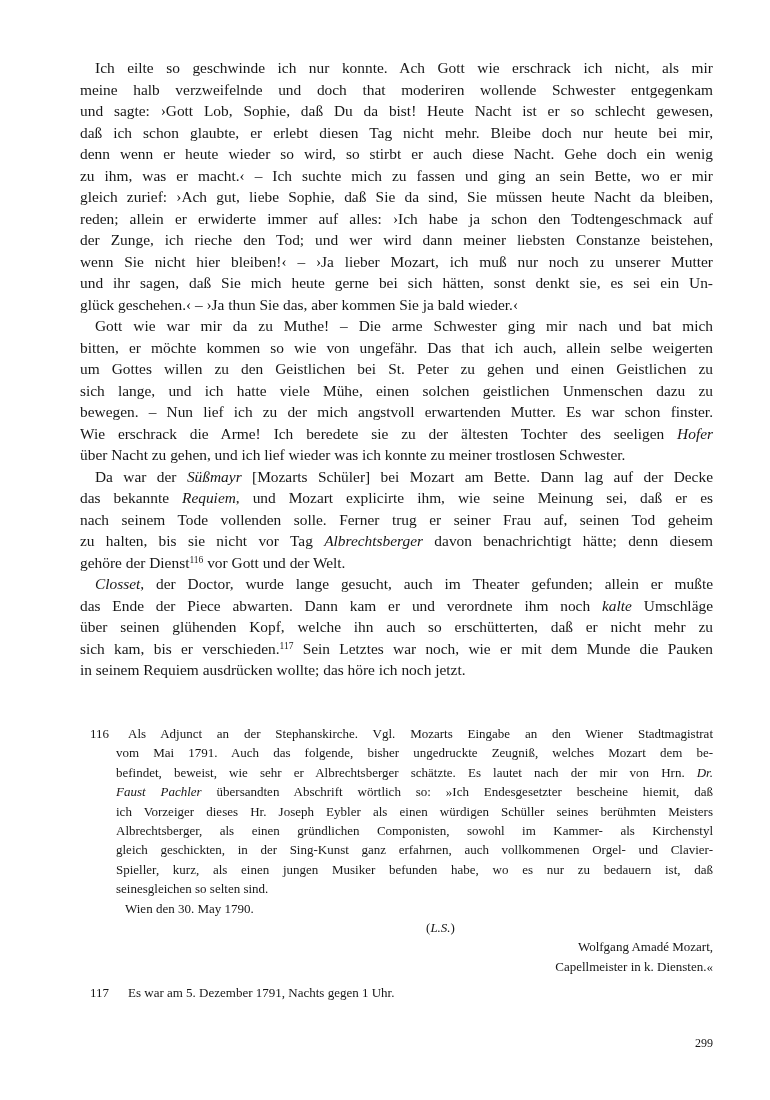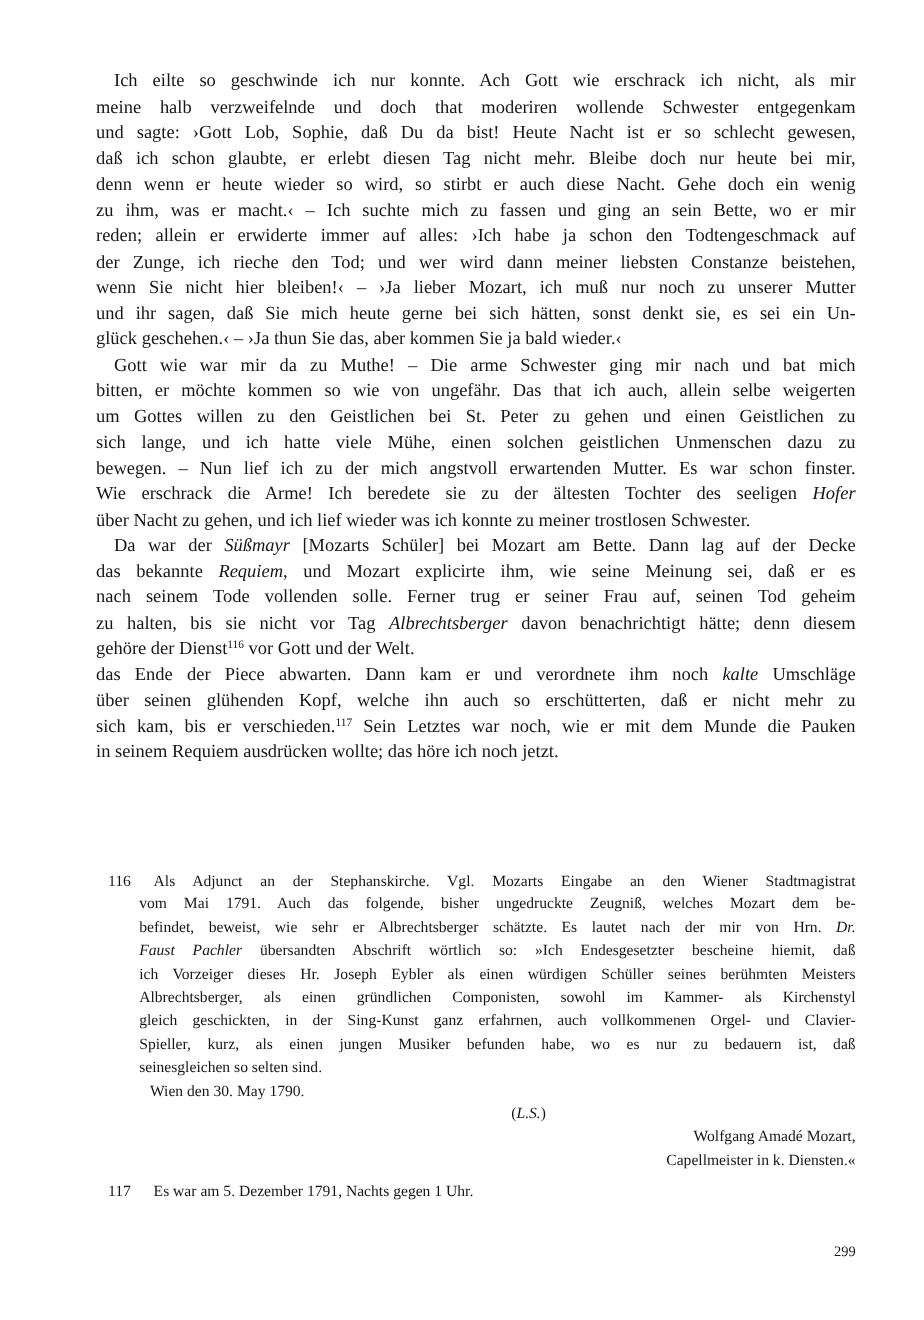--- a/index.html
+++ b/index.html
@@ -79,20 +79,21 @@
 
 <div class="page">
   <main class="text-block">
       <div class="par">
         <div class="line align-justify first">Ich eilte so geschwinde ich nur konnte. Ach Gott wie erschrack ich nicht, als mir</div>
         <div class="line align-justify">meine halb verzweifelnde und doch that moderiren wollende Schwester entgegenkam</div>
         <div class="line align-justify">und sagte: ›Gott Lob, Sophie, daß Du da bist! Heute Nacht ist er so schlecht gewesen,</div>
         <div class="line align-justify">daß ich schon glaubte, er erlebt diesen Tag nicht mehr. Bleibe doch nur heute bei mir,</div>
         <div class="line align-justify">denn wenn er heute wieder so wird, so stirbt er auch diese Nacht. Gehe doch ein wenig</div>
         <div class="line align-justify">zu ihm, was er macht.‹ – Ich suchte mich zu fassen und ging an sein Bette, wo er mir</div>
+        <div class="line align-justify">gleich zurief: ›Ach gut, liebe Sophie, daß Sie da sind, Sie müssen heute Nacht da bleiben,</div>
         <div class="line align-justify">reden; allein er erwiderte immer auf alles: ›Ich habe ja schon den Todtengeschmack auf</div>
         <div class="line align-justify">der Zunge, ich rieche den Tod; und wer wird dann meiner liebsten Constanze beistehen,</div>
         <div class="line align-justify">wenn Sie nicht hier bleiben!‹ – ›Ja lieber Mozart, ich muß nur noch zu unserer Mutter</div>
         <div class="line align-justify">und ihr sagen, daß Sie mich heute gerne bei sich hätten, sonst denkt sie, es sei ein Un-</div>
         <div class="line align-left">glück geschehen.‹ – ›Ja thun Sie das, aber kommen Sie ja bald wieder.‹</div>
       </div>
       <div class="par">
         <div class="line align-justify first">Gott wie war mir da zu Muthe! – Die arme Schwester ging mir nach und bat mich</div>
         <div class="line align-justify">bitten, er möchte kommen so wie von ungefähr. Das that ich auch, allein selbe weigerten</div>
         <div class="line align-justify">um Gottes willen zu den Geistlichen bei St. Peter zu gehen und einen Geistlichen zu</div>
@@ -102,20 +103,21 @@
         <div class="line align-left">über Nacht zu gehen, und ich lief wieder was ich konnte zu meiner trostlosen Schwester.</div>
       </div>
       <div class="par">
         <div class="line align-justify first">Da war der <i>Süßmayr</i> [Mozarts Schüler] bei Mozart am Bette. Dann lag auf der Decke</div>
         <div class="line align-justify">das bekannte <i>Requiem</i>, und Mozart explicirte ihm, wie seine Meinung sei, daß er es</div>
         <div class="line align-justify">nach seinem Tode vollenden solle. Ferner trug er seiner Frau auf, seinen Tod geheim</div>
         <div class="line align-justify">zu halten, bis sie nicht vor Tag <i>Albrechtsberger</i> davon benachrichtigt hätte; denn diesem</div>
         <div class="line align-left">gehöre der Dienst<sup>116</sup> vor Gott und der Welt.</div>
       </div>
       <div class="par">
+        <div class="line align-justify first"><i>Closset</i>, der Doctor, wurde lange gesucht, auch im Theater gefunden; allein er mußte</div>
         <div class="line align-justify">das Ende der Piece abwarten. Dann kam er und verordnete ihm noch <i>kalte</i> Umschläge</div>
         <div class="line align-justify">über seinen glühenden Kopf, welche ihn auch so erschütterten, daß er nicht mehr zu</div>
         <div class="line align-justify">sich kam, bis er verschieden.<sup>117</sup> Sein Letztes war noch, wie er mit dem Munde die Pauken</div>
         <div class="line align-left">in seinem Requiem ausdrücken wollte; das höre ich noch jetzt.</div>
       </div>
     </main>
   <section class="footnotes">
       <div class="footnote">
         <span class="fn-label">116</span>
         <div class="fn-body">

